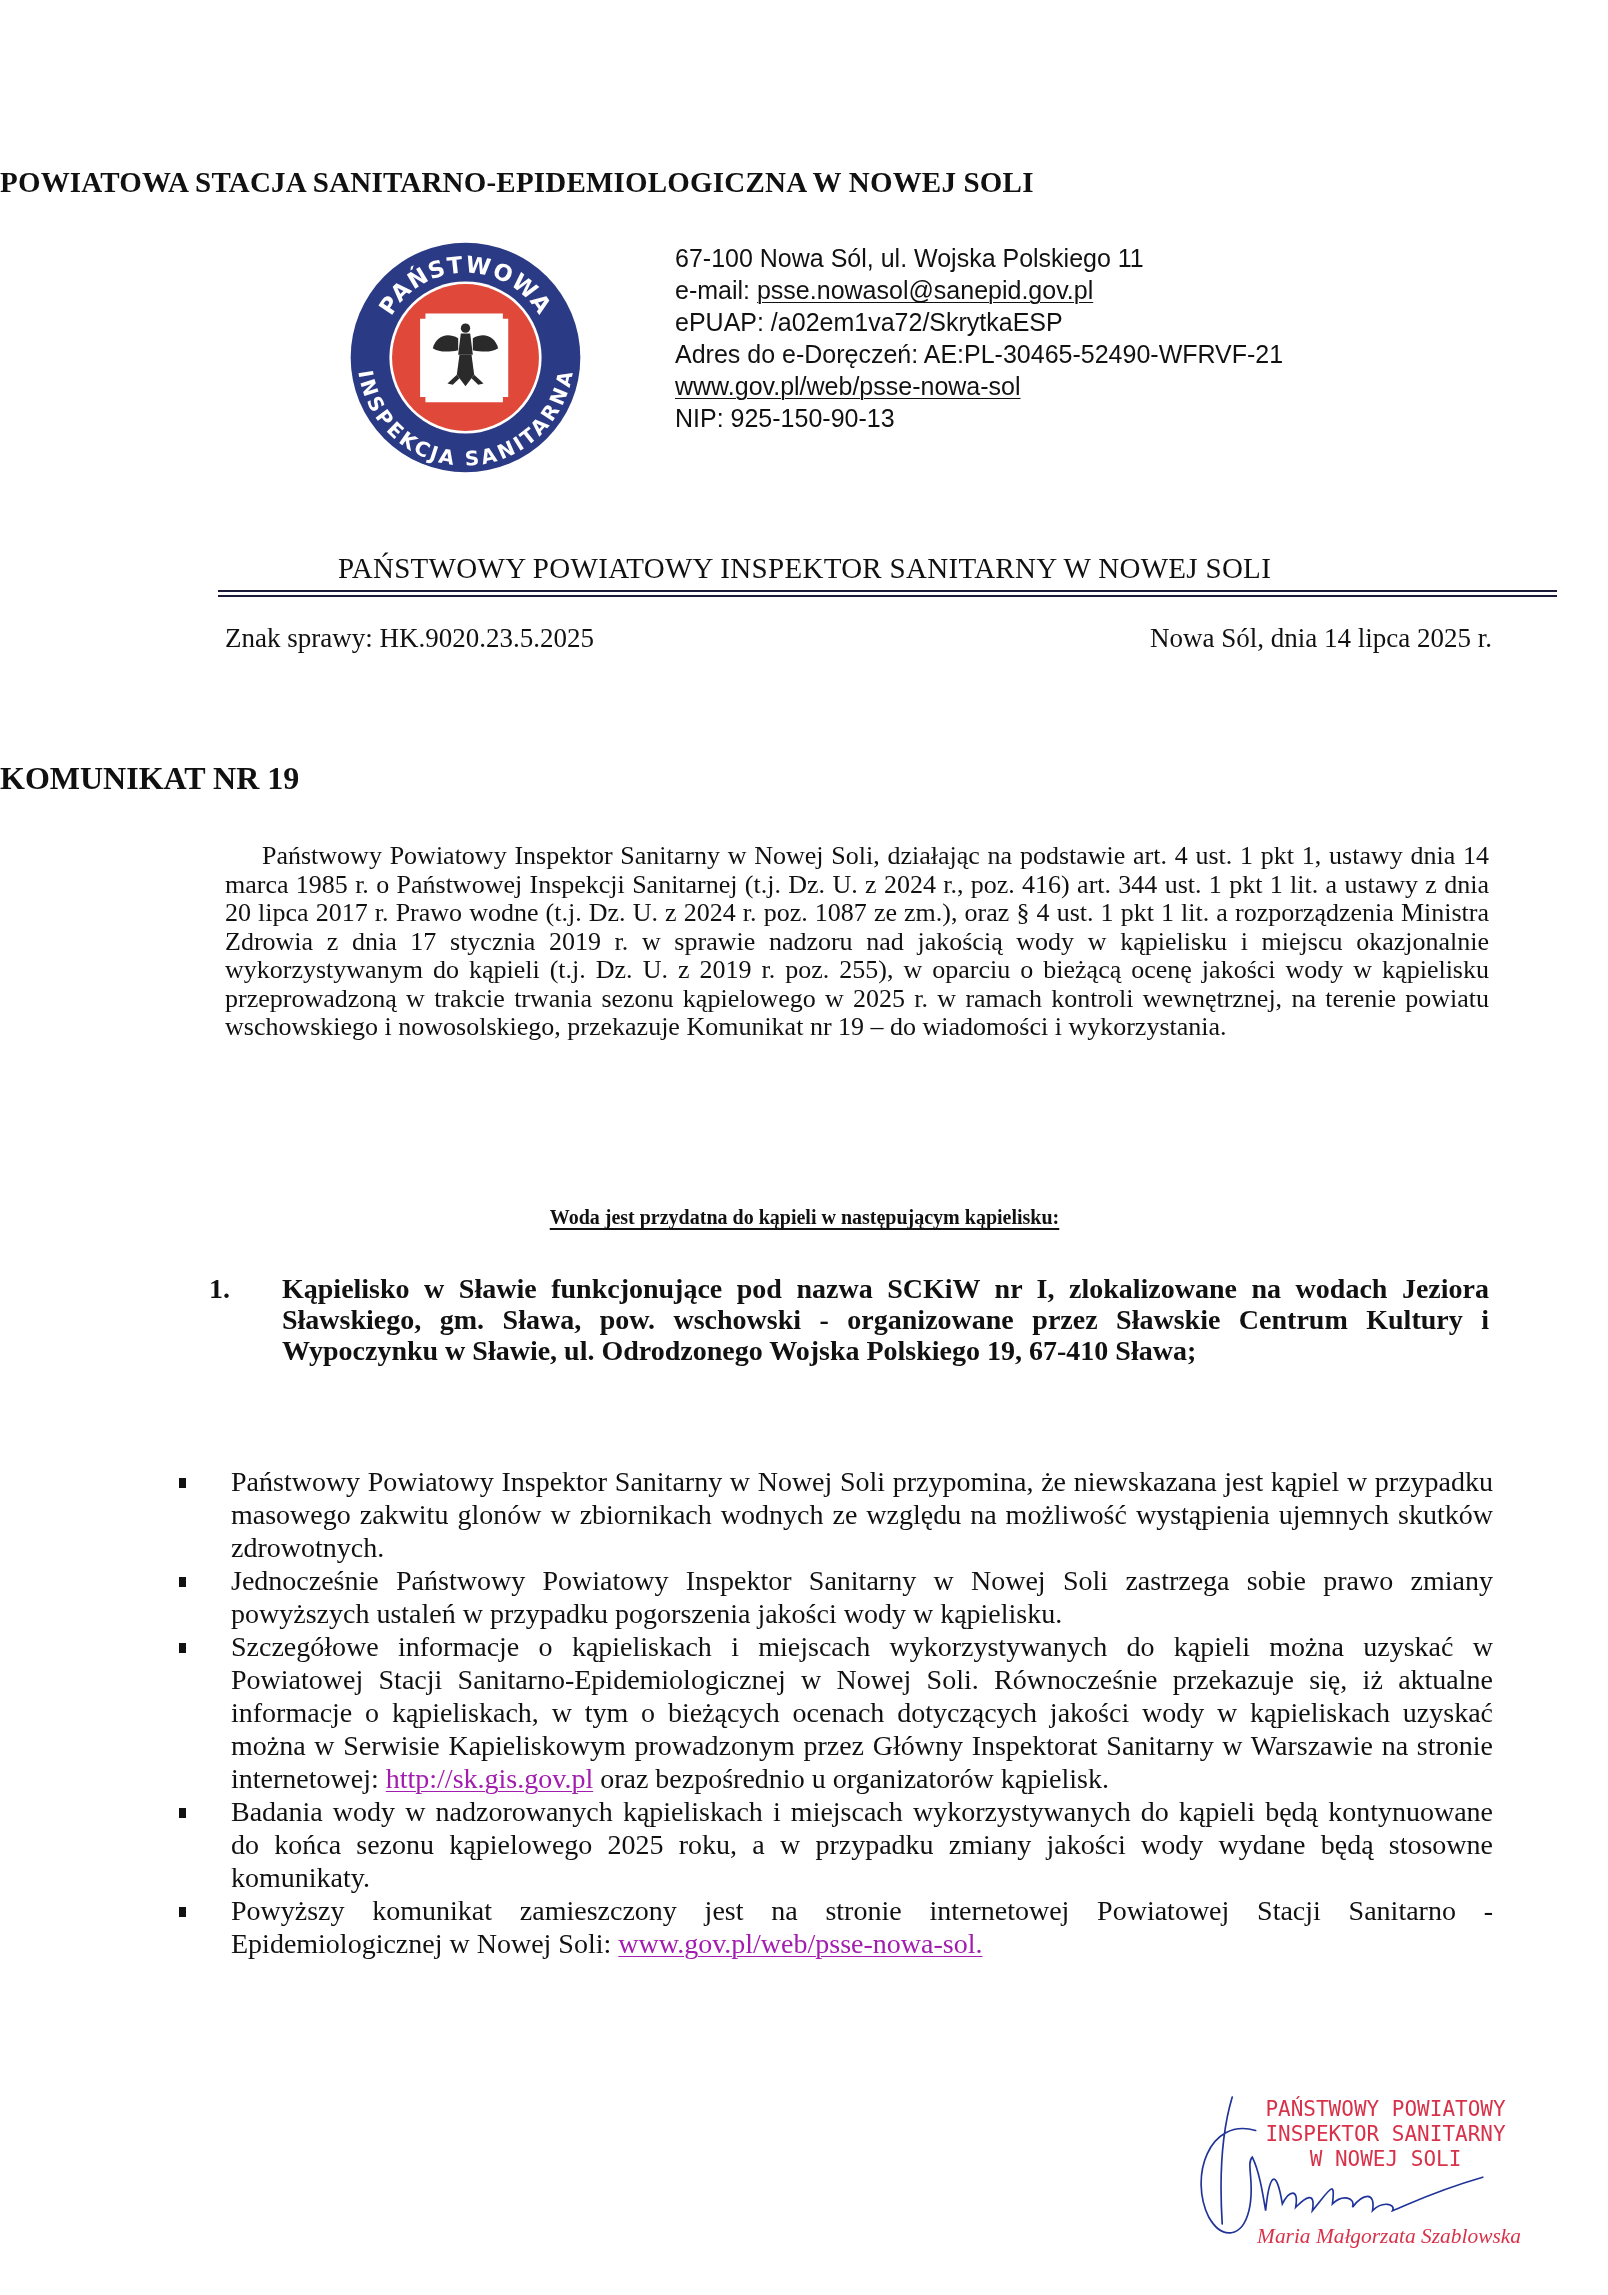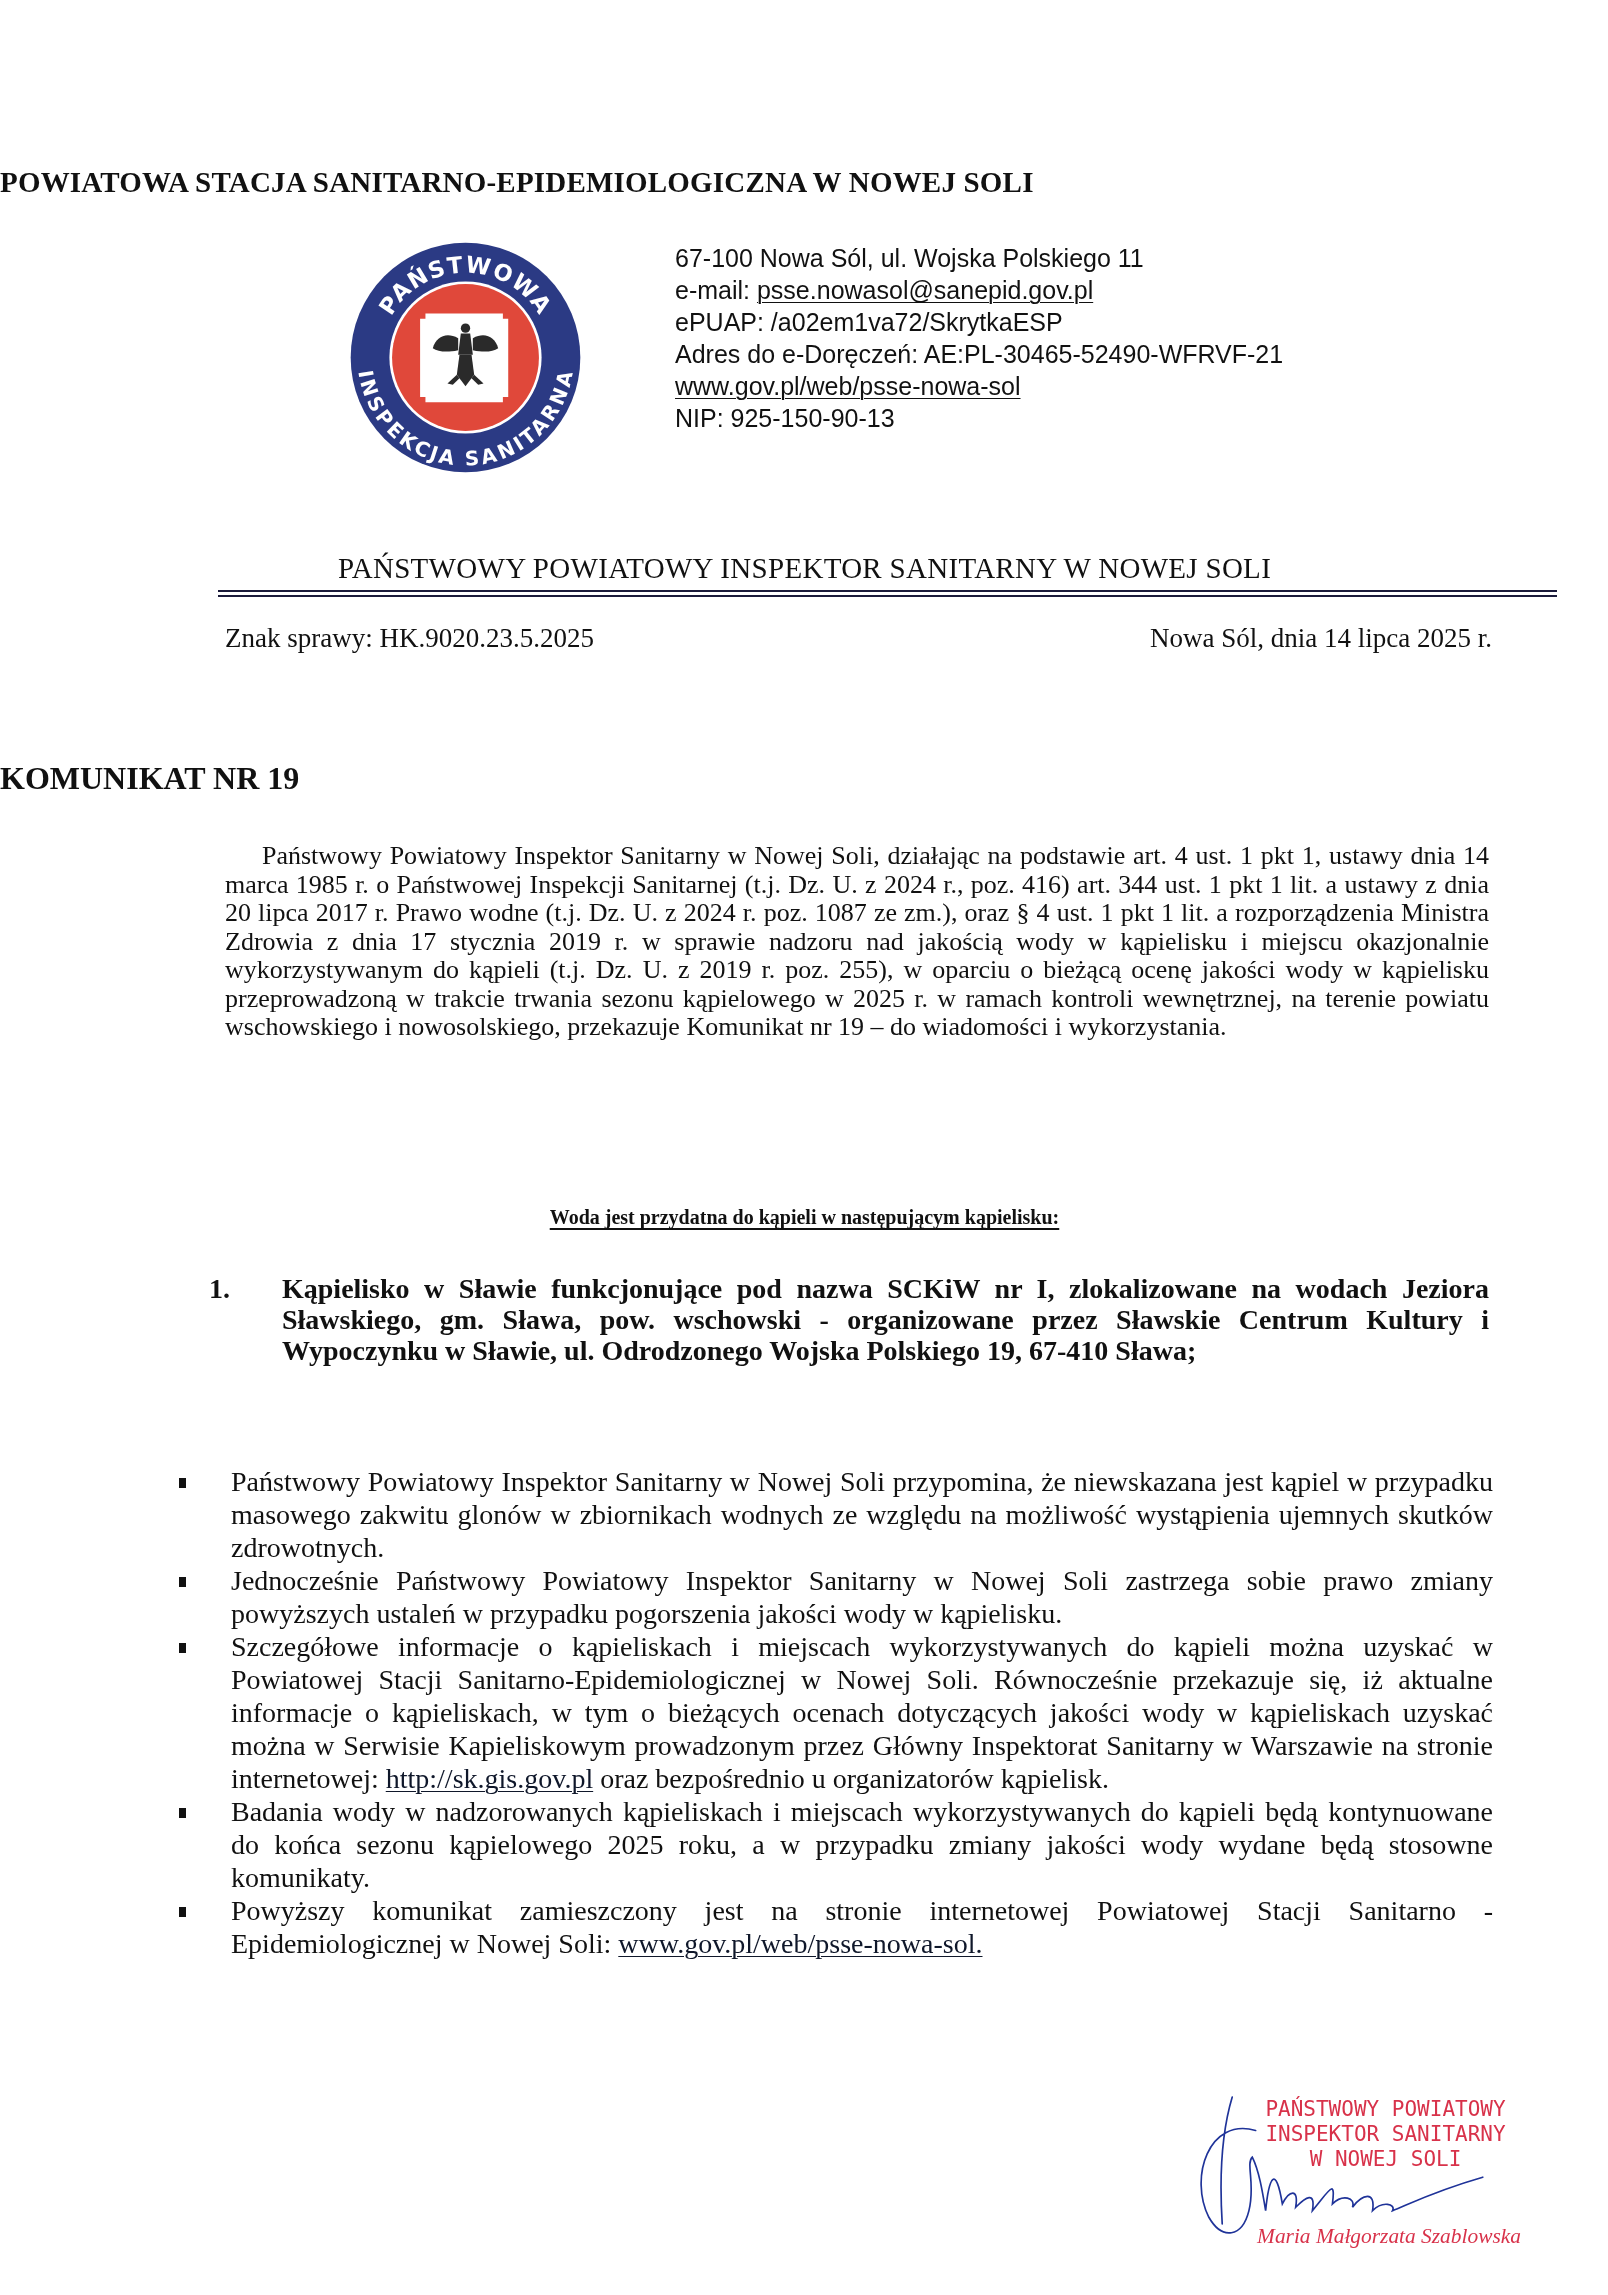--- a/index.html
+++ b/index.html
@@ -33,21 +33,21 @@
   .sub-heading { left: 0; width: 1609px; top: 1206px; text-align: center; font-size: 20px; font-weight: bold;
                  text-decoration: underline; text-decoration-thickness: 2px; text-underline-offset: 4px; }
 
   .item { left: 209px; width: 1280px; top: 1273px; font-size: 28px; font-weight: bold; line-height: 31px; }
   .item .num { position: absolute; left: 0; top: 0; }
   .item .txt { margin-left: 73px; text-align: justify; display: block; }
 
   .bullets { left: 179px; width: 1314px; top: 1465px; font-size: 28px; line-height: 33px; }
   .bullet { position: relative; padding-left: 52px; text-align: justify; }
   .bullet .sq { position: absolute; left: 0; top: 12.7px; width: 7.3px; height: 10.7px; background: #111; }
-  .link { color: #0f172a; text-decoration: underline; text-decoration-thickness: 1.3px; text-underline-offset: 3.3px; }
+  .link { color: #a21caf; text-decoration: underline; text-decoration-thickness: 1.3px; text-underline-offset: 3.3px; }
 
   .stamp { left: 1212px; top: 2097px; width: 347px; text-align: center; color: #d8324a;
            font-family: "DejaVu Sans Mono", "Liberation Mono", monospace; font-size: 21px; line-height: 25px; }
   .stamp-name { left: 1222px; top: 2224px; width: 334px; color: #d8324a; font-style: italic;
                 font-family: "Liberation Serif", serif; font-size: 21.4px; text-align: center; }
   .signature { left: 1182px; top: 2077px; width: 361px; height: 167px; }
 </style>
 </head>
 <body>
 

